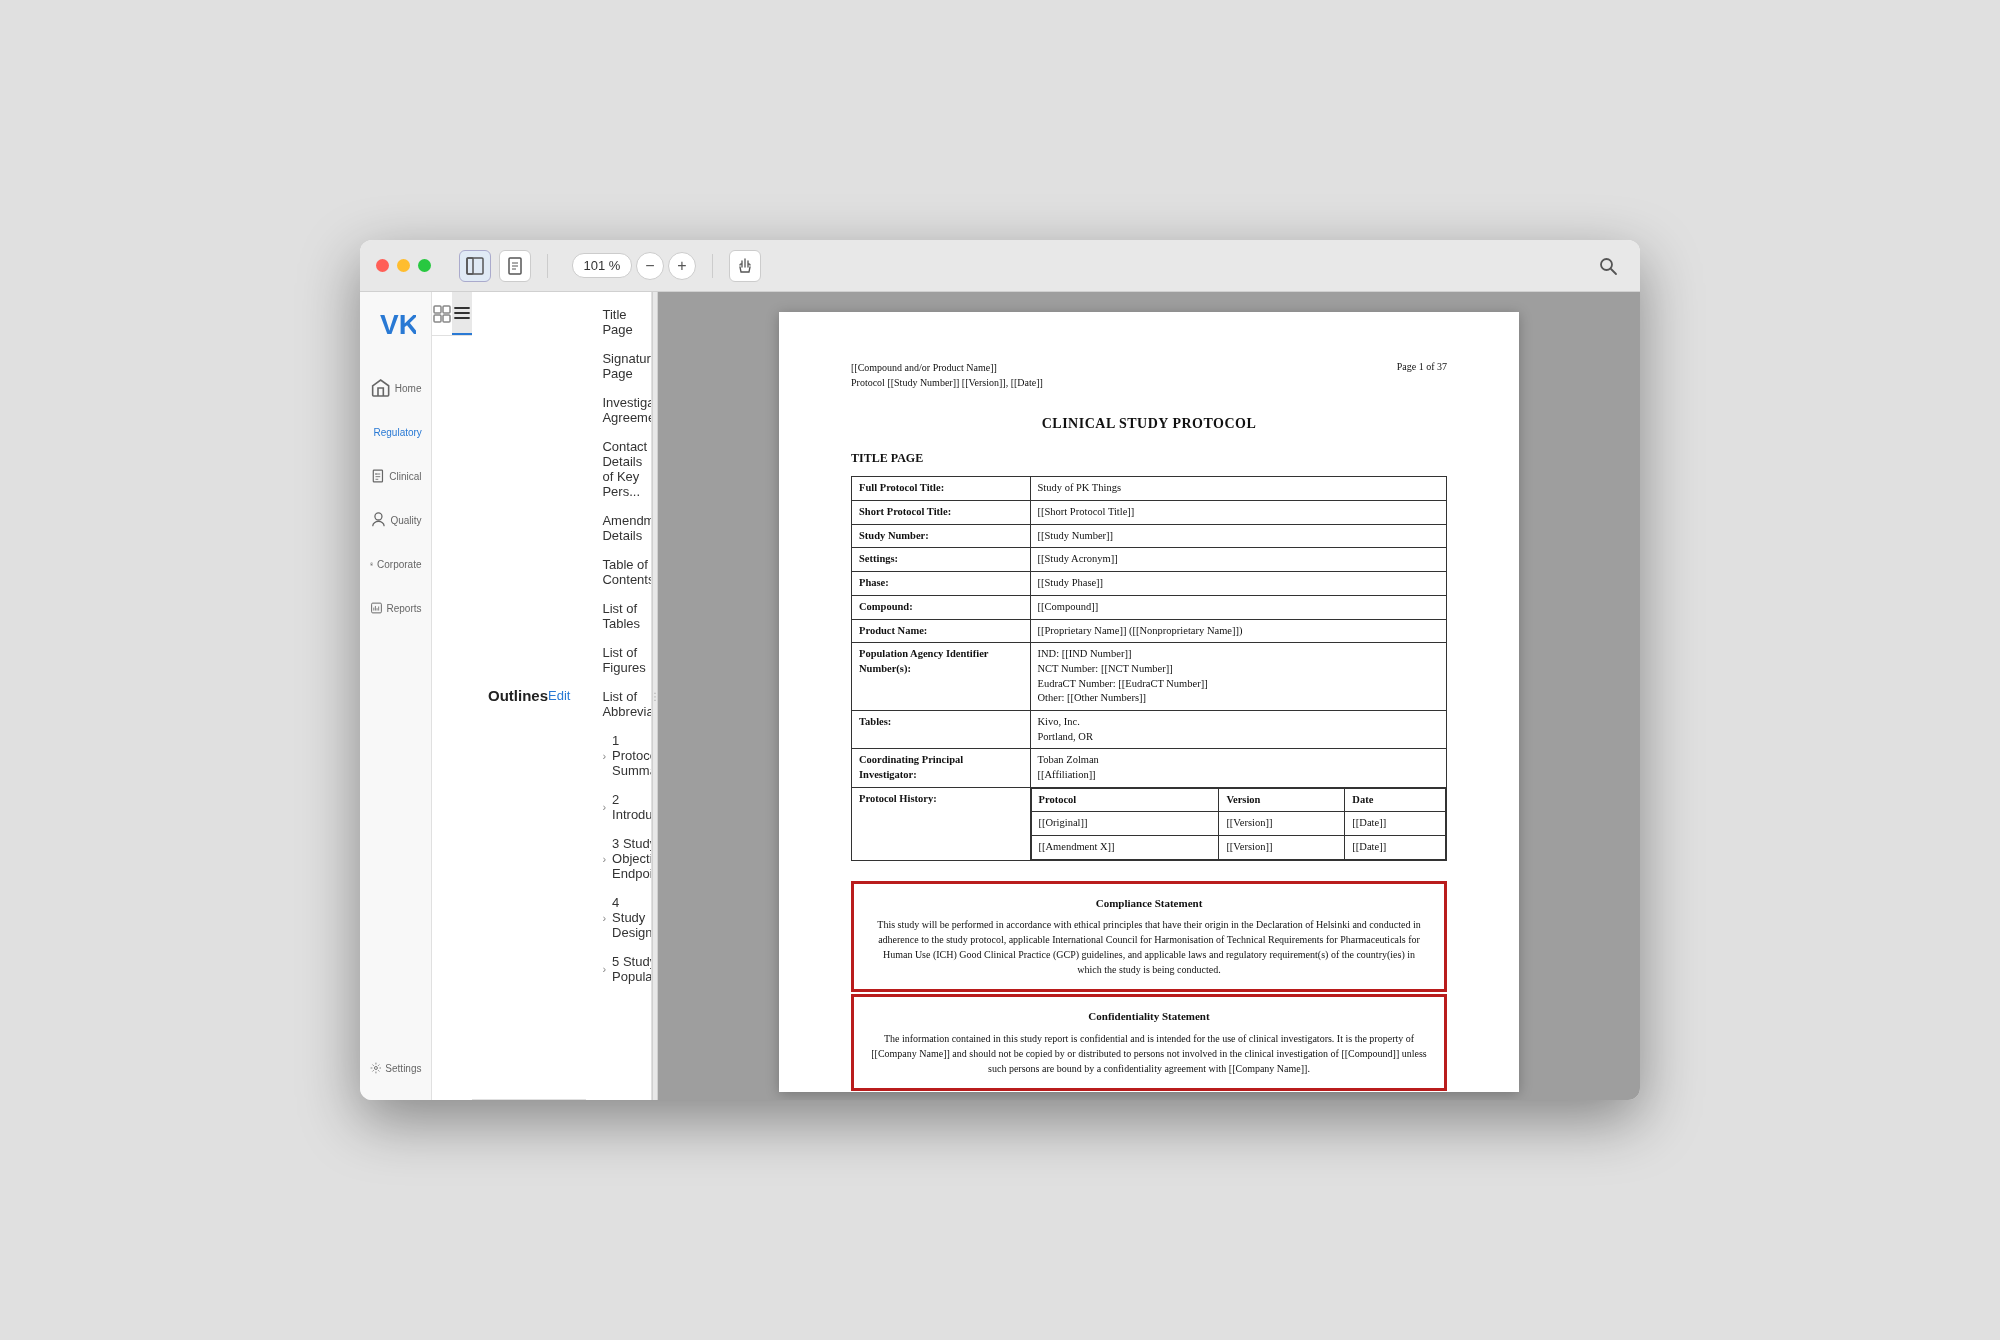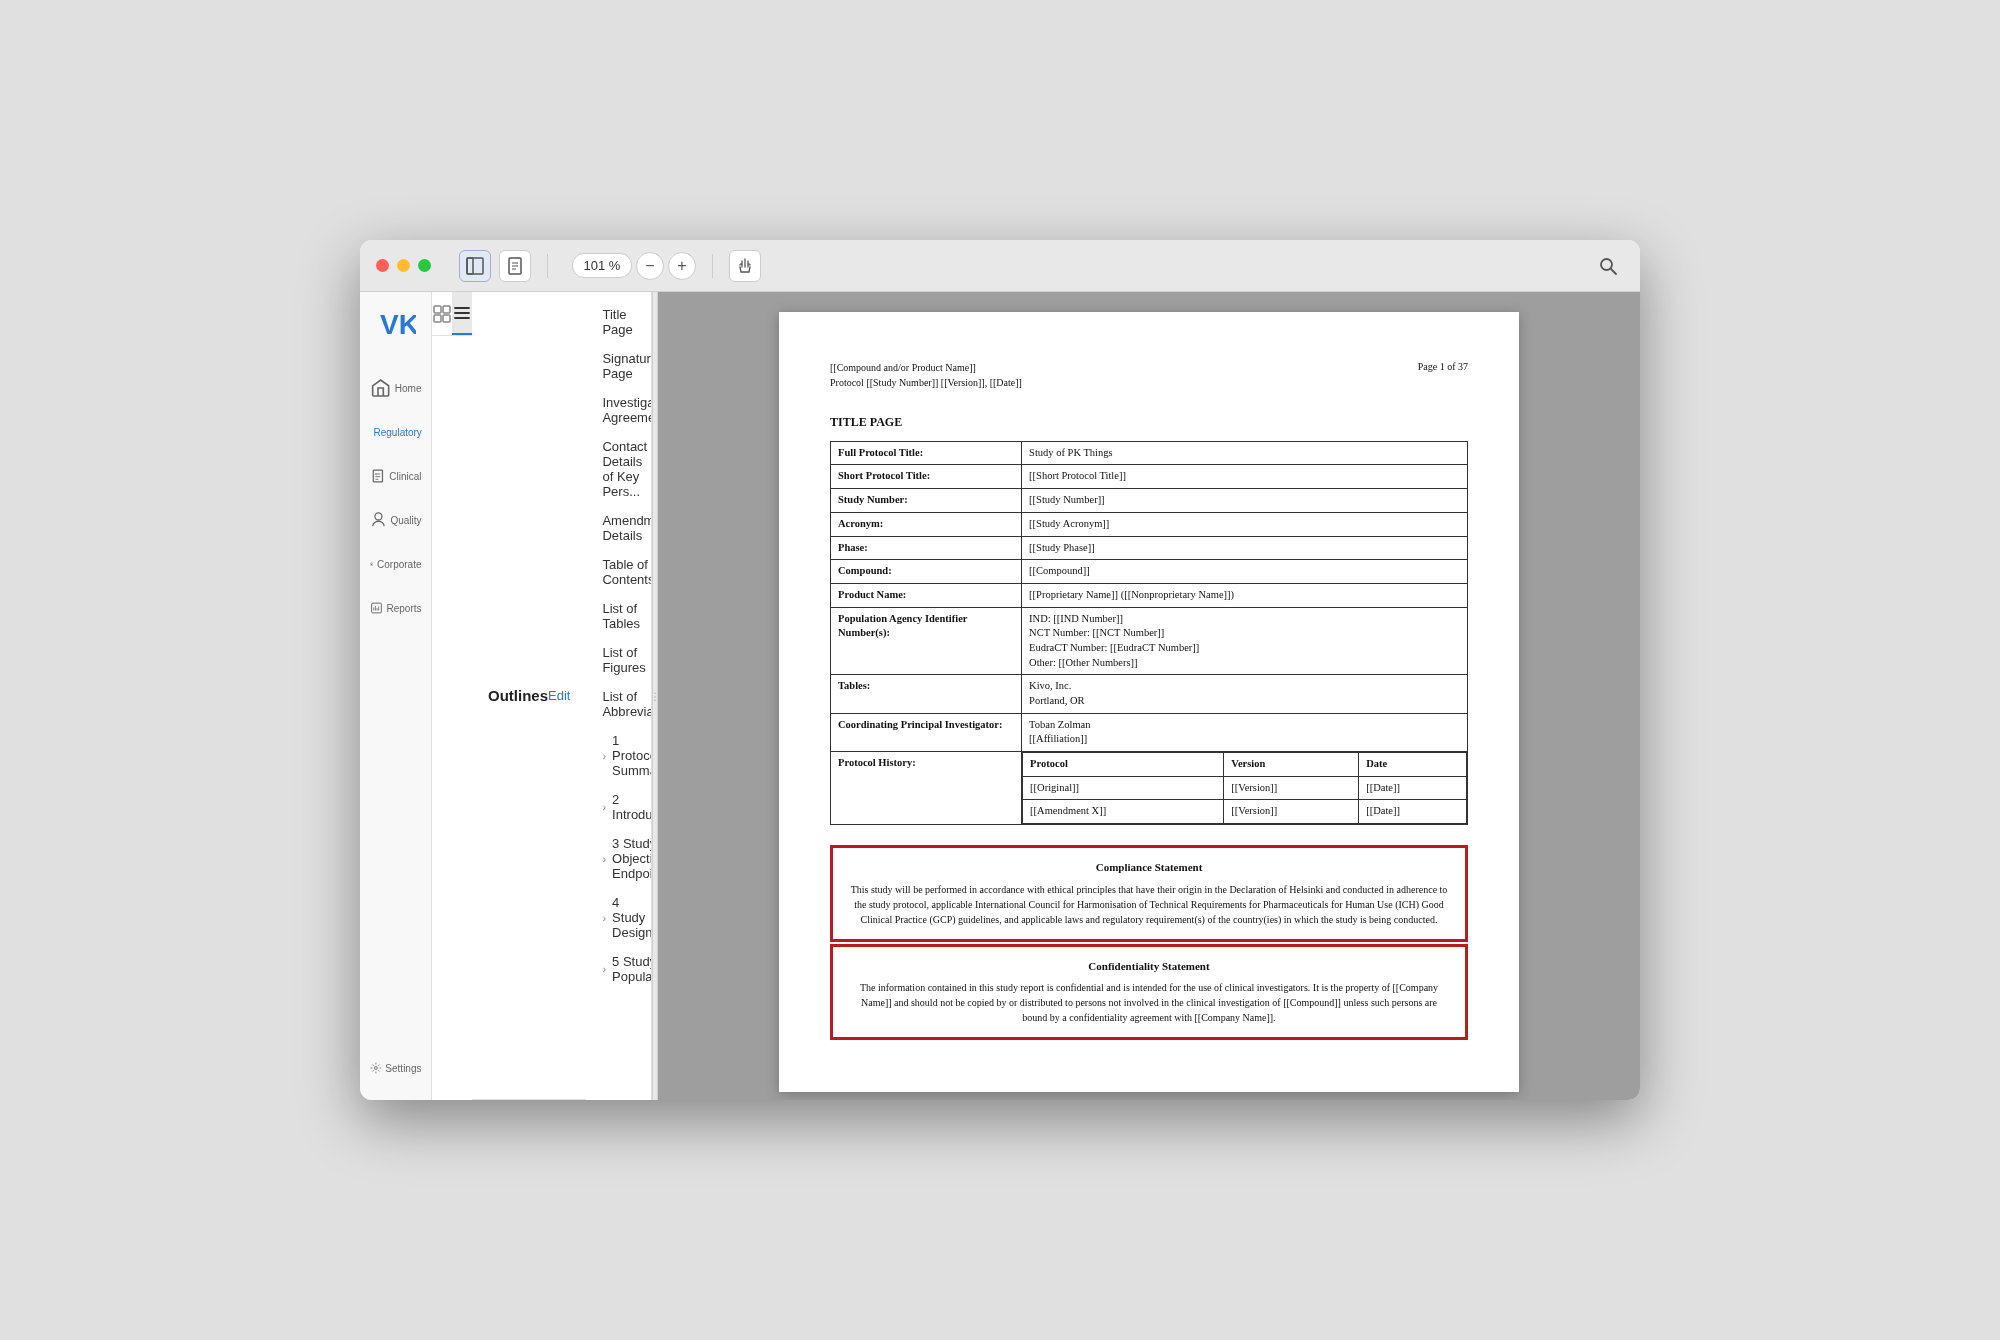--- a/index.html
+++ b/index.html
@@ -274,21 +274,21 @@
       overflow: auto;
       display: flex;
       justify-content: center;
       padding: 20px;
     }
 
     .doc-page {
       width: 740px;
       min-height: 780px;
       background: white;
-      padding: 48px 51px;
+      padding: 48px 72px;
       box-shadow: 0 2px 12px rgba(0,0,0,0.25);
       font-family: 'Times New Roman', Times, serif;
       font-size: 11px;
       line-height: 1.4;
       color: #111;
       flex-shrink: 0;
     }
 
     .doc-header {
       display: flex;
@@ -580,39 +580,40 @@
       <div class="doc-page">
 
         <div class="doc-header">
           <div class="doc-header-left">
             <div>[[Compound and/or Product Name]]</div>
             <div>Protocol [[Study Number]] [[Version]], [[Date]]</div>
           </div>
           <div>Page 1 of 37</div>
         </div>
 
+        <div class="doc-title">CLINICAL STUDY PROTOCOL</div>
 
         <div class="doc-section-title">TITLE PAGE</div>
 
         <table class="doc-table">
           <tbody>
               <tr>
             <td class="label-col">Full Protocol Title:</td>
             <td class="value-col">Study of PK Things</td>
           </tr>
           <tr>
             <td class="label-col">Short Protocol Title:</td>
             <td class="value-col">[[Short Protocol Title]]</td>
           </tr>
           <tr>
             <td class="label-col">Study Number:</td>
             <td class="value-col">[[Study Number]]</td>
           </tr>
           <tr>
-            <td class="label-col">Acronym:</td>
+            <td class="label-col">Settings:</td>
             <td class="value-col">[[Study Acronym]]</td>
           </tr>
           <tr>
             <td class="label-col">Phase:</td>
             <td class="value-col">[[Study Phase]]</td>
           </tr>
           <tr>
             <td class="label-col">Compound:</td>
             <td class="value-col">[[Compound]]</td>
           </tr>

